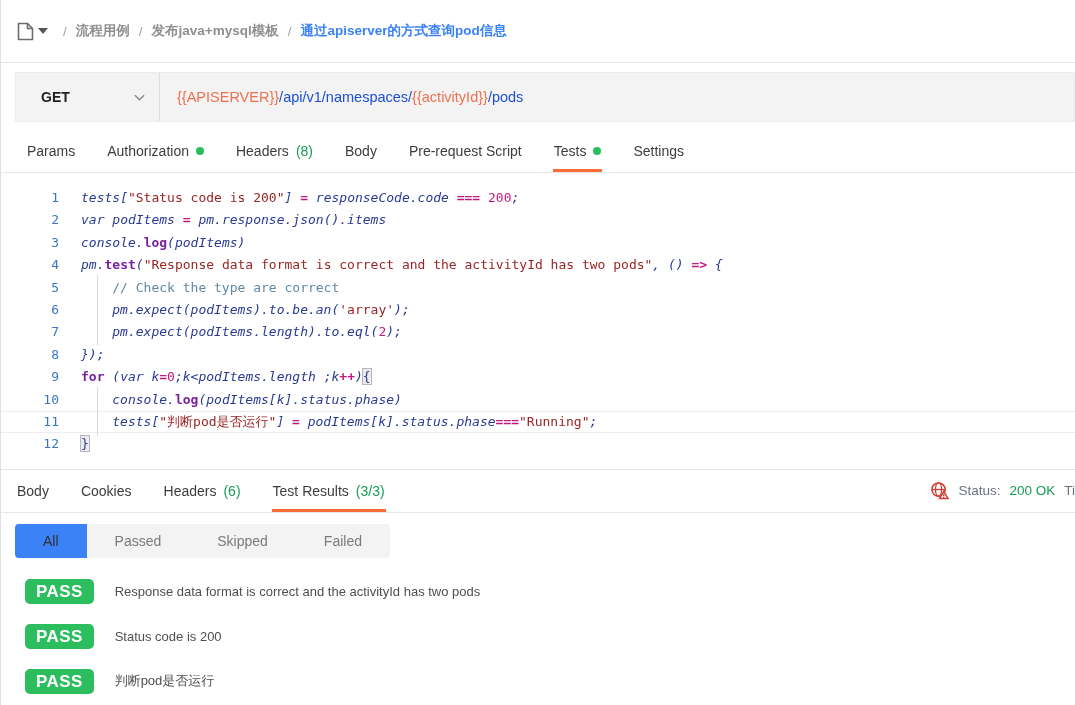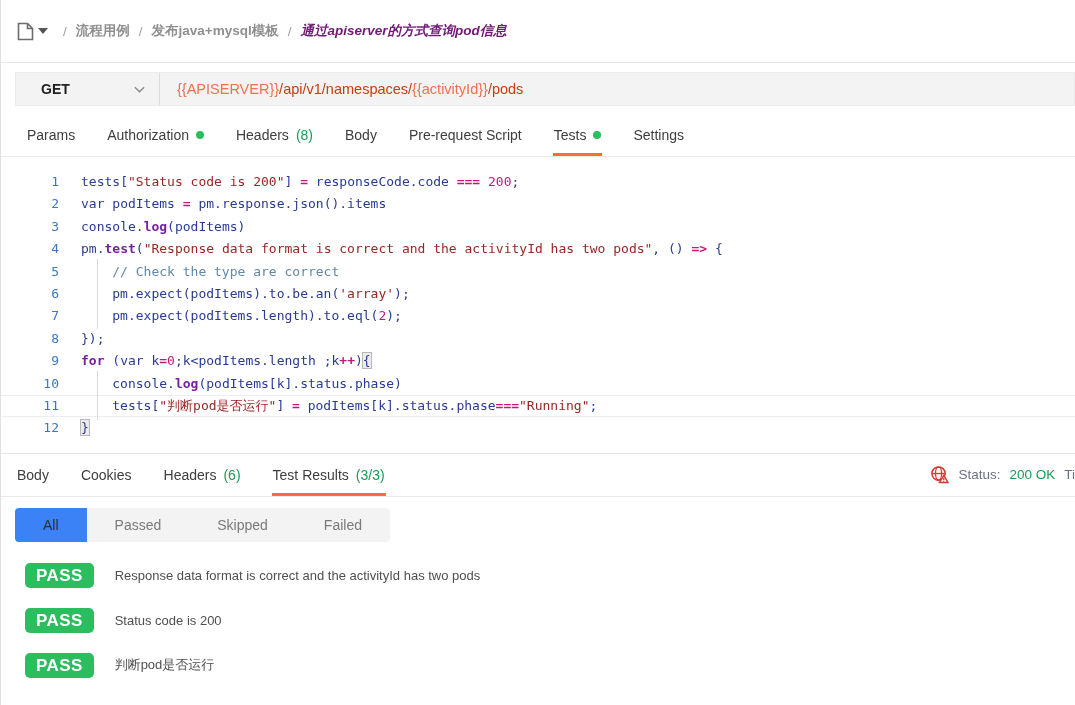--- a/index.html
+++ b/index.html
@@ -7,51 +7,51 @@
               font-family:"Liberation Sans", sans-serif; }
   body { border-left:1px solid #e0e0e0; }
 
   
   .crumb-bar { height:62px; display:flex; align-items:center; padding-left:16px; }
   .crumb-icon { display:flex; align-items:center; gap:4px; margin-right:6px; cursor:pointer; }
   .crumb-caret { width:0; height:0; border-left:5px solid transparent; border-right:5px solid transparent; border-top:6px solid #555; }
   .crumbs { display:flex; align-items:center; font-size:13.5px; font-weight:700; }
   .crumb-sep { color:#a0a0a0; margin:0 9px; font-weight:400; }
   .crumb-item { color:#8f8f8f; cursor:pointer; }
-  .crumb-item.current { color:#701a75; cursor:default;font-style:italic; }
+  .crumb-item.current { color:#3b82f6; cursor:default; }
 
   .hdiv { height:1px; background:#e6e6e6; width:100%; }
 
   
   .url-wrap { padding:9px 0 8px 14px; }
-  .url-bar { height:34px; background:#f3f3f3; border:1px solid #ececec; display:flex; align-items:stretch; }
+  .url-bar { height:50px; background:#f3f3f3; border:1px solid #ececec; display:flex; align-items:stretch; }
   .method-box { width:144px; display:flex; align-items:center; justify-content:space-between;
                 padding:0 14px 0 25px; border-right:1px solid #ddd; cursor:pointer; }
   .method-label { font-size:14px; font-weight:700; color:#212121; }
   .chev { width:11px; height:11px; flex:none; }
   .url-text { flex:1; display:flex; align-items:center; padding-left:17px; font-size:14.5px;
               color:#28313b; white-space:nowrap; overflow:hidden; cursor:text; }
   .url-text .seg-var { color:#F0714F;text-align:right; }
-  .url-text .seg-plain { color:#c2410c; }
+  .url-text .seg-plain { color:#1d4ed8; }
 
   
   .tabs-row { display:flex; gap:30px; padding-left:25px; border-bottom:1px solid #e8e8e8; }
   .tab { font-size:14px; color:#3d3d3d; padding:13px 1px 10px; cursor:pointer;
          border-bottom:3px solid transparent; display:flex; align-items:center; gap:7px; }
   .tab.active { border-bottom-color:#FF6C37; }
   .tab .count { color:#169c56; }
   .tab .dot { width:8px; height:8px; border-radius:50%; background:#2bbd5e; display:inline-block; }
 
   
   .editor { padding:14px 0 13px; font-family:"DejaVu Sans Mono", monospace; font-size:13px; }
   .crow { display:flex; height:22.4px; line-height:22.4px; white-space:pre; }
   .crow.hl { border-top:1px solid #ededed; border-bottom:1px solid #ededed; line-height:20.4px; }
   .ln { width:58px; flex:none; text-align:right; color:#3a76c4; }
   .ctext { flex:1; padding-left:22px; }
-  .tk-p { color:#293a94; }
+  .tk-p { color:#293a94;font-style:italic; }
   .tk-k { color:#7a1fa2; font-weight:bold; }
   .tk-s { color:#9b2424; }
   .tk-n { color:#c2187d; }
   .tk-o { color:#c2187d; font-weight:bold; }
   .tk-c { color:#6188a5; }
   .tk-b { color:#293a94; background:#ebebeb; box-shadow:0 0 0 1px #b8b8b8; }
   .tk-i { display:inline-block; width:4ch; position:relative; vertical-align:top; height:22px; }
   .tk-i i { position:absolute; left:2ch; top:-2px; bottom:-2px; border-left:1px solid #d9d9d9; }
 
   

